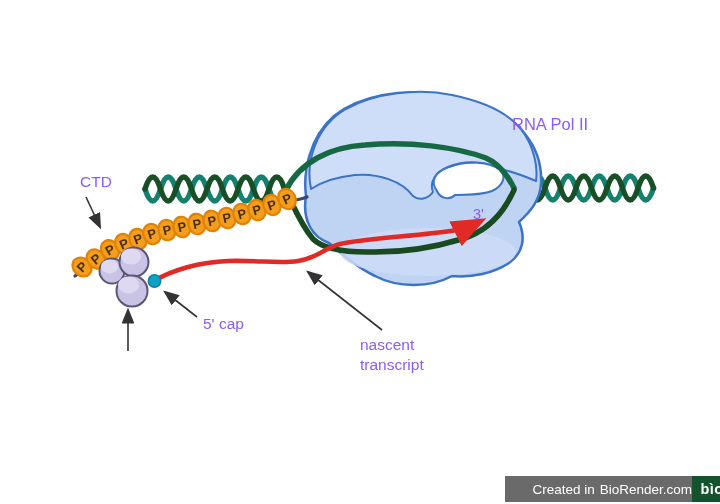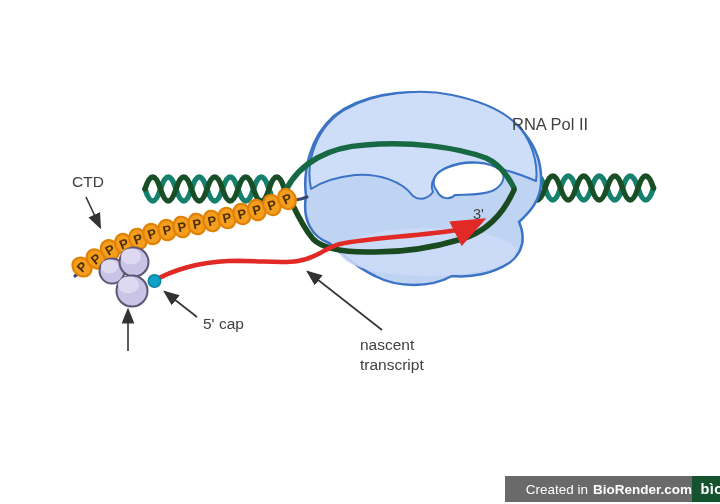--- a/index.html
+++ b/index.html
@@ -2,38 +2,38 @@
 <html><head>
 <meta charset="utf-8">
 <style>
   html,body{margin:0;padding:0;background:#fff;}
   .stage{
     position:relative;width:720px;height:504px;background:#ffffff;
     font-family:"Liberation Sans",sans-serif;overflow:hidden;
   }
   .stage svg{position:absolute;left:0;top:0;}
   .lbl{
-    position:absolute;color:#404040;font-size:15.5px;line-height:19.5px;
+    position:absolute;color:#8b5cf6;font-size:15.5px;line-height:19.5px;
     white-space:nowrap;
   }
   .lbl-rnapol{left:512px;top:115px;font-size:16.5px;}
-  .lbl-ctd{left:72px;top:172px;}
+  .lbl-ctd{left:80px;top:172px;}
   .lbl-3p{left:473px;top:205px;font-size:14.5px;}
   .lbl-5cap{left:203px;top:314px;}
   .lbl-capping{left:109px;top:360px;}
   .lbl-nascent{left:360px;top:335px;}
   .badge{
     position:absolute;left:505px;top:476px;height:26px;display:flex;
     align-items:stretch;cursor:pointer;
   }
   .badge-bar{
     width:187px;background:#6a6a6a;color:#ffffff;display:flex;
     align-items:center;justify-content:flex-end;font-size:13.5px;
   }
-  .badge-bar b{margin-left:5px;font-weight:bold;}
+  .badge-bar b{margin-left:5px;font-weight:normal;}
   .badge-logo{
     width:40px;background:#14532d;color:#ffffff;display:flex;
     align-items:center;justify-content:center;
     font-size:14.5px;font-weight:bold;letter-spacing:0.5px;
   }
 </style>
 </head>
 <body>
 
 <div class="stage">

